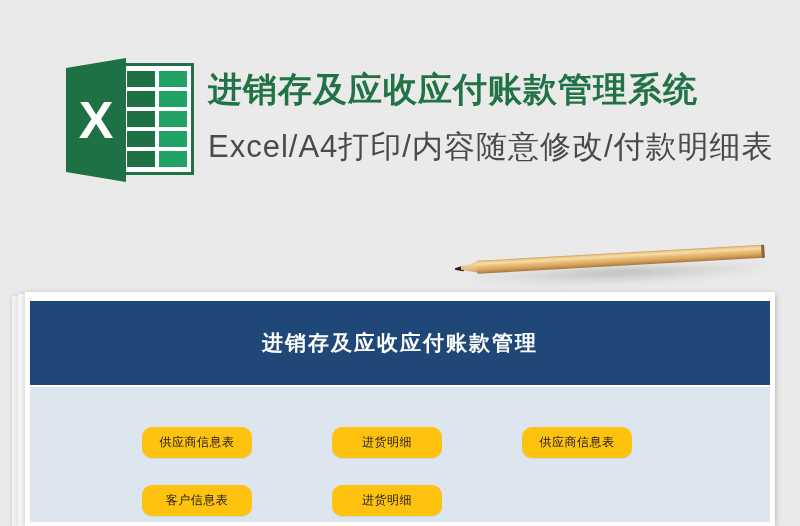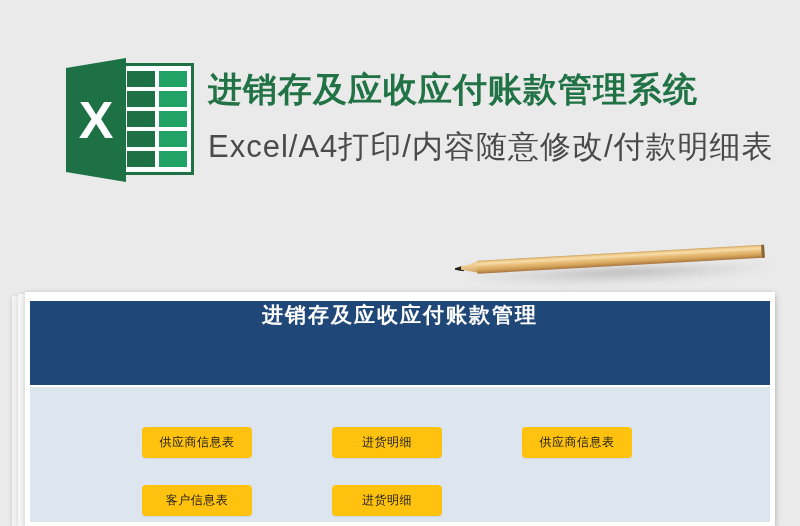--- a/index.html
+++ b/index.html
@@ -215,21 +215,21 @@
   }
 
   .sheet-header {
     position: absolute;
     left: 5px;
     top: 9px;
     width: 740px;
     height: 84px;
     background: #1f4878;
     display: flex;
-    align-items: flex-start;
+    align-items: center;
     justify-content: center;
   }
   .sheet-header-title {
     color: #ffffff;
     font-size: 21px;
     font-weight: bold;
     letter-spacing: 2px;
   }
 
   .sheet-body {
@@ -249,21 +249,21 @@
     display: grid;
     grid-template-columns: repeat(3, 190px);
     grid-auto-rows: 31px;
     row-gap: 27px;
     column-gap: 0px;
   }
   .tile {
     width: 110px;
     height: 31px;
     background: #ffc20e;
-    border-radius: 4px;
+    border-radius: 10px;
     display: flex;
     align-items: center;
     justify-content: center;
     color: #1a1a1a;
     font-size: 12px;
     letter-spacing: 0.5px;
     cursor: pointer;
     box-shadow: 0 1px 1px rgba(0,0,0,0.07);
   }
 </style>

